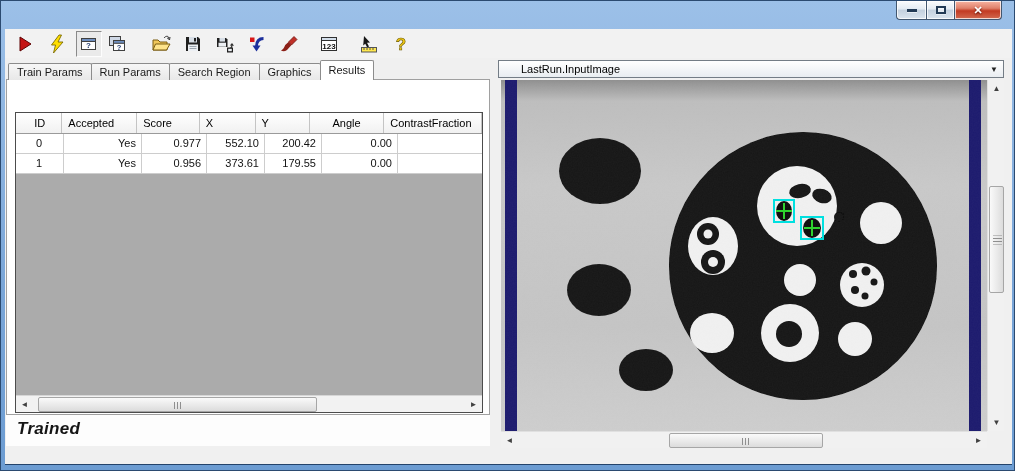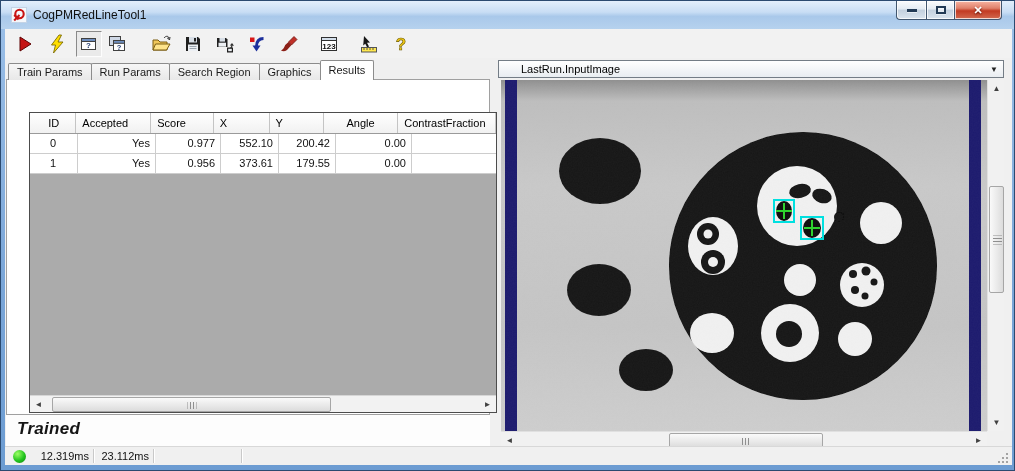--- a/index.html
+++ b/index.html
@@ -38,21 +38,21 @@
   
   .tabstrip{position:absolute;left:7px;top:59px;height:20px;display:flex;align-items:flex-end;z-index:3;}
   .tab{height:17px;line-height:16px;padding:0 8px;font-size:11px;white-space:nowrap;
     background:linear-gradient(180deg,#f7f7f7,#e8e8e8);border:1px solid #8c8c8c;border-bottom:none;
     border-radius:2px 2px 0 0;margin-right:-1px;color:#1a1a1a;}
   .tab.selected{height:20px;line-height:19px;background:#fff;position:relative;z-index:4;}
   .tabpage{position:absolute;left:5px;top:78px;width:484px;height:336px;background:#fff;border:1px solid #a0a0a0;z-index:2;}
   .understrip{position:absolute;left:5px;top:414px;width:484px;height:31px;background:#fdfdfd;}
   .results-count{position:absolute;left:17px;top:96px;font-size:11px;color:#000;}
   
-  .grid{position:absolute;left:28px;top:111px;width:468px;height:301px;border:1px solid #4c4c4c;background:#ababab;overflow:hidden;z-index:3;}
+  .grid{position:absolute;left:14px;top:111px;width:468px;height:301px;border:1px solid #4c4c4c;background:#ababab;overflow:hidden;z-index:3;}
   .grid-header{display:flex;height:21px;background:linear-gradient(180deg,#ffffff,#f1f1f1);border-bottom:1px solid #9a9a9a;}
   .gh{border-right:1px solid #c4c4c4;font-size:11px;padding:4px 4px 0 6px;white-space:nowrap;overflow:hidden;color:#000;}
   .grid-row{display:flex;height:20px;background:#fff;border-bottom:1px solid #cdcdcd;}
   .gc{border-right:1px solid #cdcdcd;font-size:11px;padding:3px 5px 0 4px;text-align:right;white-space:nowrap;overflow:hidden;}
   .c0{width:48px;text-align:center;} .c1{width:78px;} .c2{width:65px;} .c3{width:58px;} .c4{width:57px;} .c5{width:60px;margin-left:16px;} .c6{width:102px;}
   .grid-hscroll{position:absolute;left:0;bottom:0;width:466px;height:17px;background:#f2f2f2;border-top:1px solid #d6d6d6;}
   .sb-btn{position:absolute;width:17px;height:17px;display:flex;align-items:center;justify-content:center;font-size:8px;color:#404040;}
   .sb-btn.left{left:0;top:0;} .sb-btn.right{right:0;top:0;}
   .sb-thumb-h{position:absolute;top:1px;height:15px;background:linear-gradient(180deg,#fafafa,#dcdcdc);border:1px solid #a6a6a6;border-radius:2px;}
   .sb-grip-h{position:absolute;left:50%;top:4px;width:9px;height:7px;transform:translateX(-50%);
@@ -78,30 +78,20 @@
   .img-canvas{position:absolute;left:500px;top:79px;width:486px;height:351px;background:#c6c6c6;}
   .img-vscroll{position:absolute;left:986px;top:79px;width:17px;height:351px;background:#f1f1f1;border-left:1px solid #e0e0e0;}
   .img-hscroll{position:absolute;left:500px;top:430px;width:486px;height:17px;background:#f1f1f1;border-top:1px solid #e0e0e0;}
   .img-corner{position:absolute;left:986px;top:430px;width:17px;height:17px;background:#f0f0f0;}
 </style>
 </head>
 <body>
 
 <div class="win">
 
-  <div class="titlebar">
-    <div class="app-icon">
-      <svg width="14" height="14" viewBox="0 0 14 14">
-        <circle cx="7.5" cy="6" r="4.2" fill="none" stroke="#c81414" stroke-width="2.1"></circle>
-        <path d="M2.2 12.5 L7.5 7" stroke="#c81414" stroke-width="2" fill="none"></path>
-        <path d="M2.2 7 L6.5 11.5" stroke="#c81414" stroke-width="2" fill="none"></path>
-      </svg>
-    </div>
-    <span class="title-text">CogPMRedLineTool1</span>
-  </div>
   <div class="capbtns">
     <div class="capbtn min">
         <span class="glyph-min"></span>
       </div>
     <div class="capbtn max">
         <span class="glyph-max"></span>
       </div>
     <div class="capbtn close">
         <span class="glyph-close">✕</span>
       </div>
@@ -338,25 +328,14 @@
   </div>
   <div class="img-hscroll">
     <div class="sb-btn left">◄</div>
     <div class="sb-thumb-h" style="left:168px;width:154px;">
         <span class="sb-grip-h"></span>
       </div>
     <div class="sb-btn right">►</div>
   </div>
   <div class="img-corner"></div>
 
-  <div class="statusbar">
-    <span class="led"></span>
-    <span class="st-time1">12.319ms</span>
-    <span class="st-sep" style="left:88px;"></span>
-    <span class="st-time2">23.112ms</span>
-    <span class="st-sep" style="left:148px;"></span>
-    <span class="st-sep" style="left:236px;"></span>
-    <span class="resize-grip">
-        <i></i>
-      </span>
-  </div>
 
 </div>
 
 </body></html>

